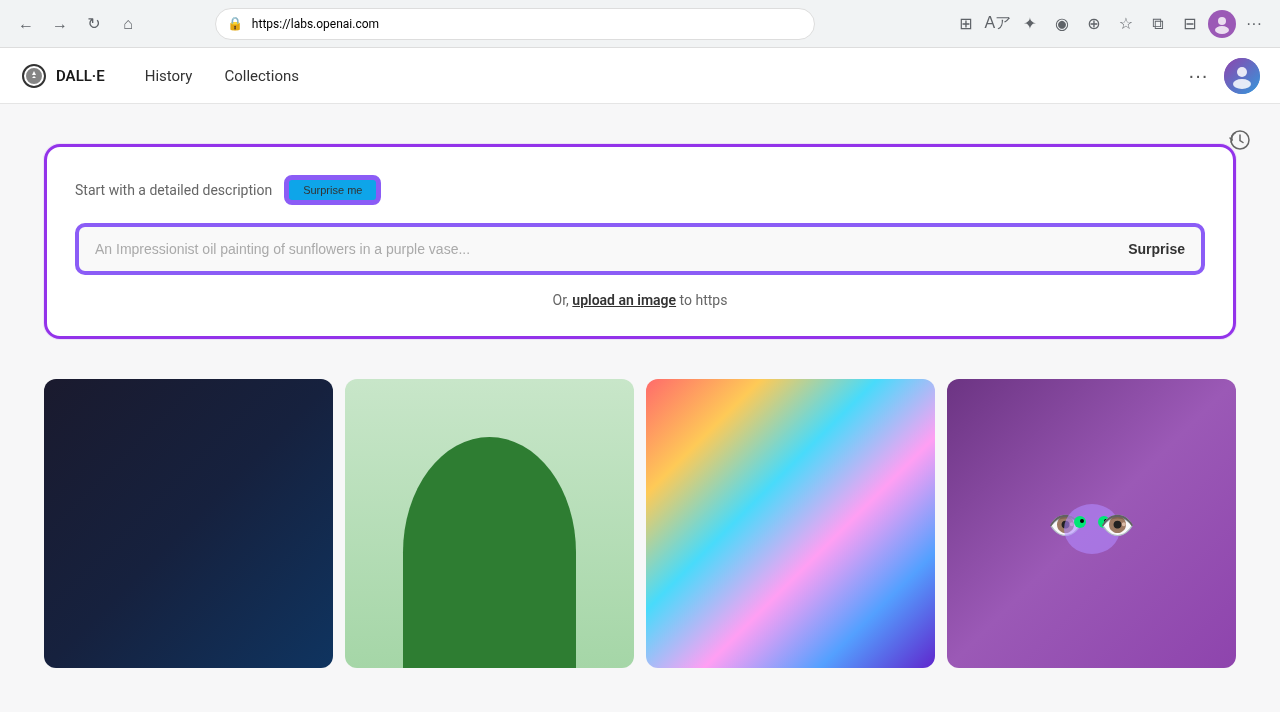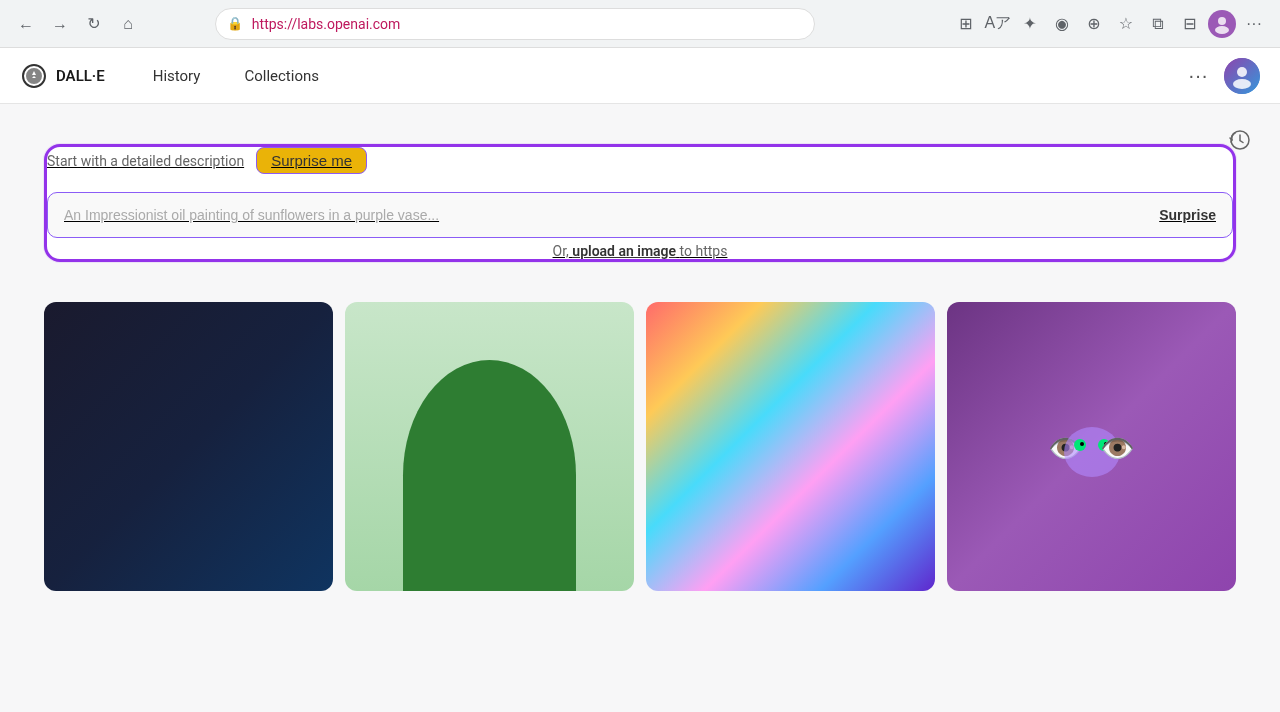--- a/index.html
+++ b/index.html
@@ -56,22 +56,22 @@
       max-width: 600px;
       margin: 0 auto;
     }
 
     .address-bar .lock-icon {
       color: #5f6368;
       font-size: 13px;
     }
 
     .address-text {
-      font-size: 14px;
-      color: #be185d;
+      font-size: 12px;
+      color: #000000;
       flex: 1;
     }
 
     .browser-actions {
       display: flex;
       align-items: center;
       gap: 4px;
       margin-left: auto;
     }
 
@@ -110,38 +110,38 @@
       align-items: center;
       padding: 0 20px;
       border-bottom: 1px solid #e5e5e5;
       position: relative;
     }
 
     .app-logo {
       display: flex;
       align-items: center;
       gap: 8px;
-      margin-right: 36px;
+      margin-right: 28px;
     }
 
     .app-logo-icon {
       width: 28px;
       height: 28px;
     }
 
     .app-title {
       font-size: 15px;
       font-weight: 600;
       color: #1a1a1a;
     }
 
     .app-nav {
       display: flex;
       align-items: flex-start;
-      gap: 20px;
+      gap: 8px;
     }
 
     .nav-link {
       font-size: 15px;
       color: #333;
       text-decoration: none;
       padding: 6px 12px;
       border-radius: 6px;
       cursor: pointer;
     }
@@ -208,55 +208,55 @@
     .generator-section {
       padding: 40px 24px 24px;
       max-width: 1240px;
       margin: 0 auto;
     }
 
     .generator-card {
       background: white;
       border-radius: 16px;
       border: 3px solid #9333ea;
+      padding: 28px;
       box-shadow: 0 0 0 1px rgba(147, 51, 234, 0.1);
-      text-decoration: underline;
     }
 
     .generator-header {
       display: flex;
       align-items: center;
       gap: 12px;
       margin-bottom: 18px;
     }
 
     .generator-label {
       font-size: 14px;
       color: #666;
     }
 
     .surprise-btn {
-      background: #eab308;
-      border: 1px solid #8b5cf6;
+      background: #0ea5e9;
+      border: 5px solid #8b5cf6;
       border-radius: 8px;
       padding: 4px 14px;
-      font-size: 15px;
+      font-size: 11px;
       font-weight: 500;
       color: #333;
       cursor: pointer;
     }
 
     .prompt-row {
       display: flex;
       align-items: center;
       background: #f9f9f9;
-      border: 1px solid #8b5cf6;
+      border: 4px solid #8b5cf6;
       border-radius: 10px;
       padding: 0 16px;
-      margin-bottom: 5px;
+      margin-bottom: 17px;
     }
 
     .prompt-input {
       flex: 1;
       border: none;
       background: transparent;
       padding: 14px 0;
       font-size: 14px;
       color: #333;
       outline: none;

